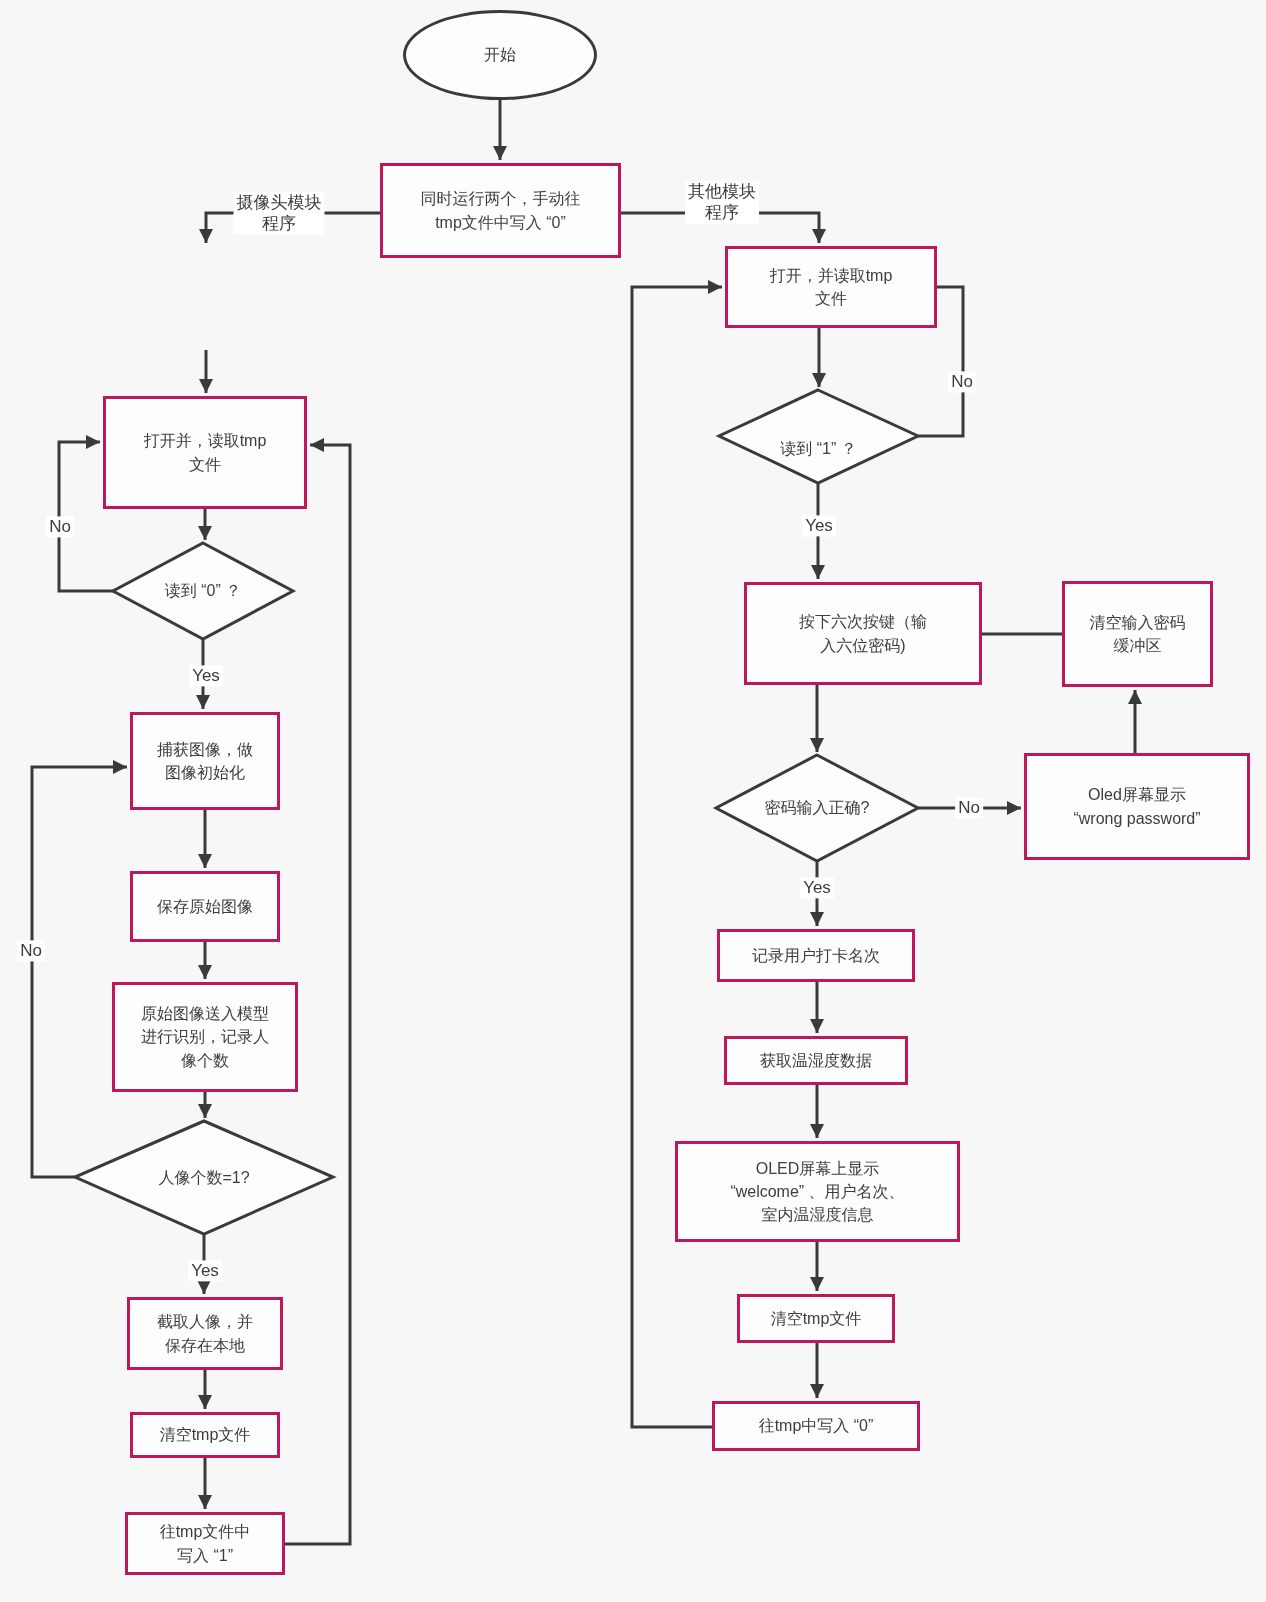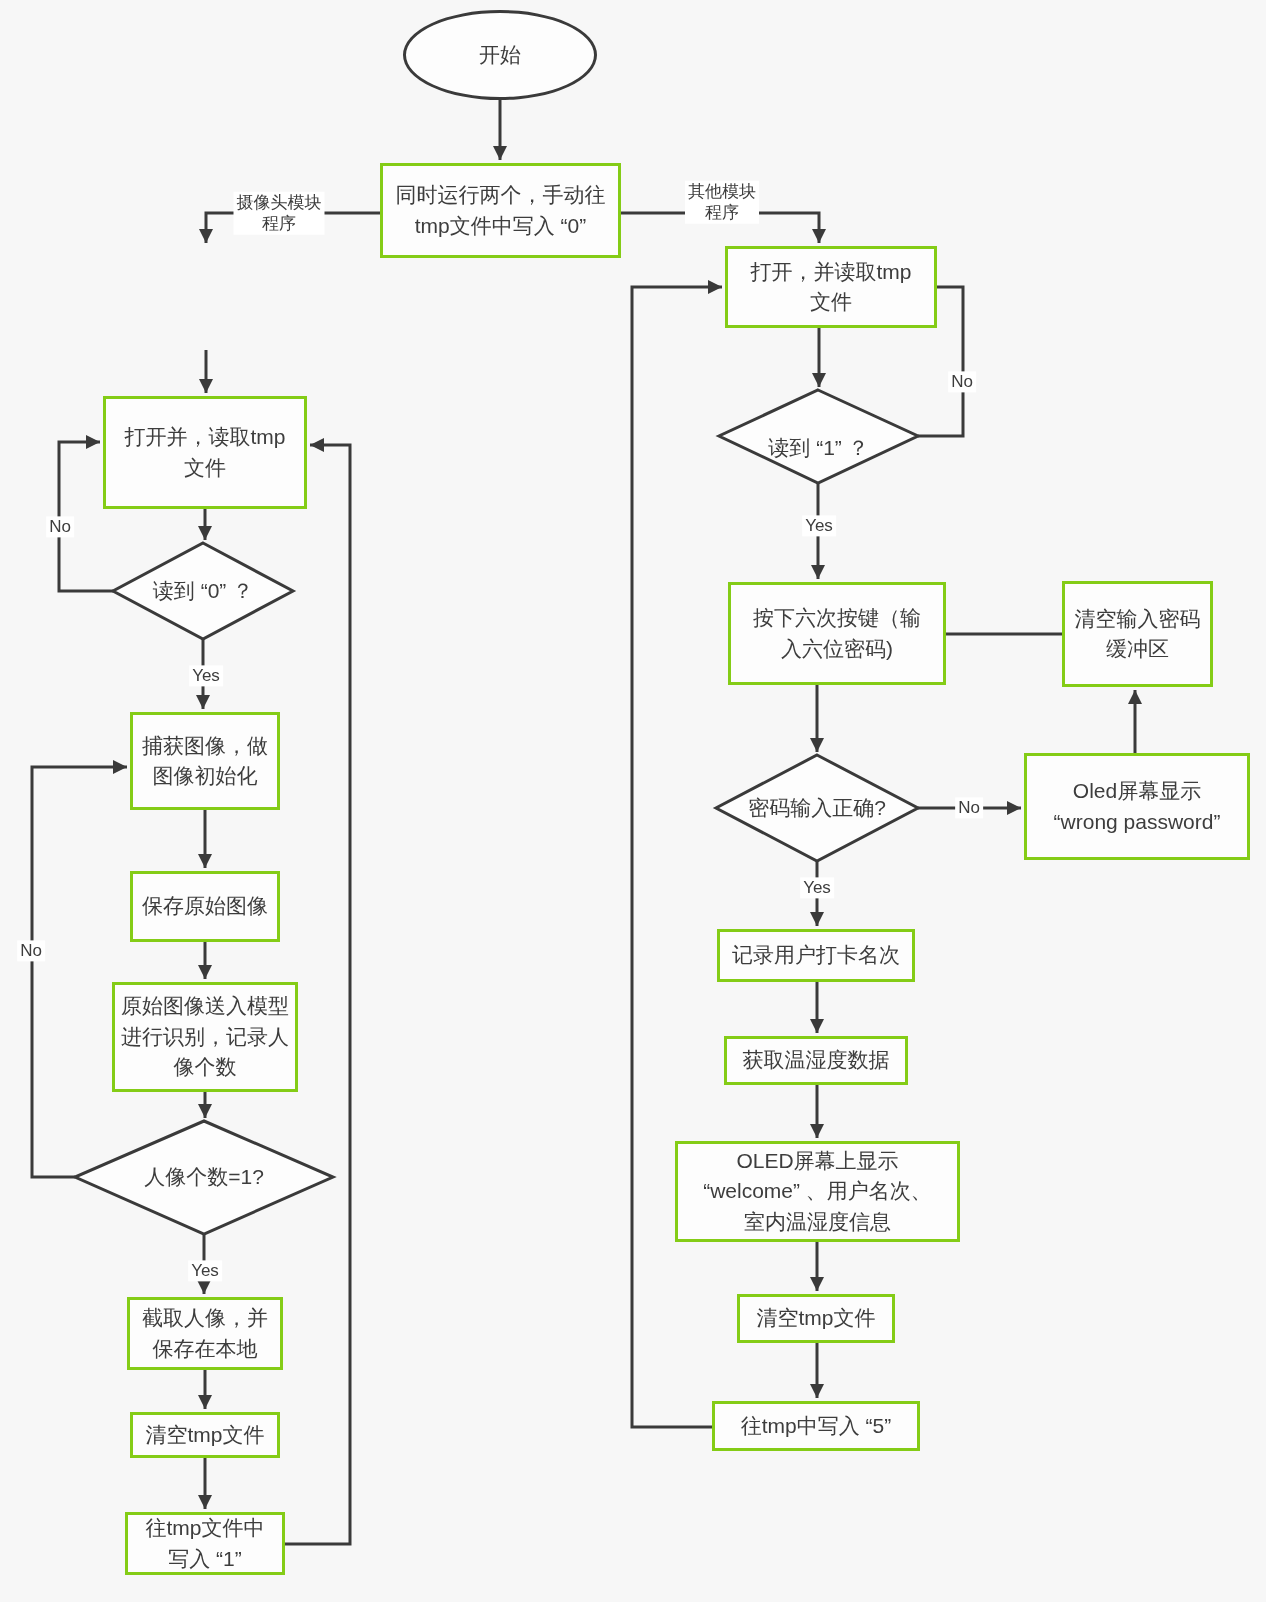--- a/index.html
+++ b/index.html
@@ -1,22 +1,22 @@
 <!DOCTYPE html>
 <html><head>
 <meta charset="utf-8">
 <style>
   html,body{margin:0;padding:0;}
   body{background:#f7f7f7;font-family:"Liberation Sans","DejaVu Sans",sans-serif;}
   #canvas{position:relative;width:1266px;height:1602px;background:#f7f7f7;overflow:hidden;}
   #wires{position:absolute;left:0;top:0;width:1266px;height:1602px;}
   .node{position:absolute;display:flex;align-items:center;justify-content:center;
-        text-align:center;white-space:pre-line;font-size:21px;line-height:1.45;
+        text-align:center;white-space:pre-line;font-size:16px;line-height:1.45;
         color:#3d3d3d;box-sizing:border-box;}
-  .rect{background:#fdfdfd;border:3px solid #84cc16;}
+  .rect{background:#fdfdfd;border:3px solid #be185d;}
   .ellipse{background:#fdfdfd;border:3px solid #3a3a3a;border-radius:50%;}
   .dtext{background:transparent;border:none;}
   .edge-label{position:absolute;transform:translate(-50%,-50%);background:#ffffff;
         padding:0 3px;font-size:17px;line-height:1.25;color:#3d3d3d;
         text-align:center;white-space:pre-line;}
 </style>
 </head>
 <body>
 
 <div id="canvas">
@@ -93,42 +93,42 @@
   <div class="node rect" style="left:130px;top:1412px;width:150px;height:46px">清空tmp文件</div>
 
   <div class="node rect" style="left:125px;top:1512px;width:160px;height:63px">往tmp文件中
 写入 “1”</div>
 
   <div class="node rect" style="left:725px;top:246px;width:212px;height:82px">打开，并读取tmp
 文件</div>
 
   <div class="node dtext" style="left:719px;top:402px;width:199px;height:93px">读到 “1” ？</div>
 
-  <div class="node rect" style="left:728px;top:582px;width:218px;height:103px">按下六次按键（输
+  <div class="node rect" style="left:744px;top:582px;width:238px;height:103px">按下六次按键（输
 入六位密码)</div>
 
   <div class="node dtext" style="left:716px;top:755px;width:202px;height:106px">密码输入正确?</div>
 
   <div class="node rect" style="left:1062px;top:581px;width:151px;height:106px">清空输入密码
 缓冲区</div>
 
   <div class="node rect" style="left:1024px;top:753px;width:226px;height:107px">Oled屏幕显示
 “wrong password”</div>
 
   <div class="node rect" style="left:717px;top:929px;width:198px;height:53px">记录用户打卡名次</div>
 
   <div class="node rect" style="left:675px;top:1141px;width:285px;height:101px">OLED屏幕上显示
 “welcome” 、用户名次、
 室内温湿度信息</div>
 
   <div class="node rect" style="left:724px;top:1036px;width:184px;height:49px">获取温湿度数据</div>
 
   <div class="node rect" style="left:737px;top:1294px;width:158px;height:49px">清空tmp文件</div>
 
-  <div class="node rect" style="left:712px;top:1401px;width:208px;height:50px">往tmp中写入 “5”</div>
+  <div class="node rect" style="left:712px;top:1401px;width:208px;height:50px">往tmp中写入 “0”</div>
 
   <div class="edge-label" style="left:279px;top:213px">摄像头模块
 程序</div>
   <div class="edge-label" style="left:722px;top:202px">其他模块
 程序</div>
   <div class="edge-label" style="left:60px;top:527px">No</div>
   <div class="edge-label" style="left:206px;top:676px">Yes</div>
   <div class="edge-label" style="left:31px;top:951px">No</div>
   <div class="edge-label" style="left:205px;top:1271px">Yes</div>
   <div class="edge-label" style="left:962px;top:382px">No</div>

